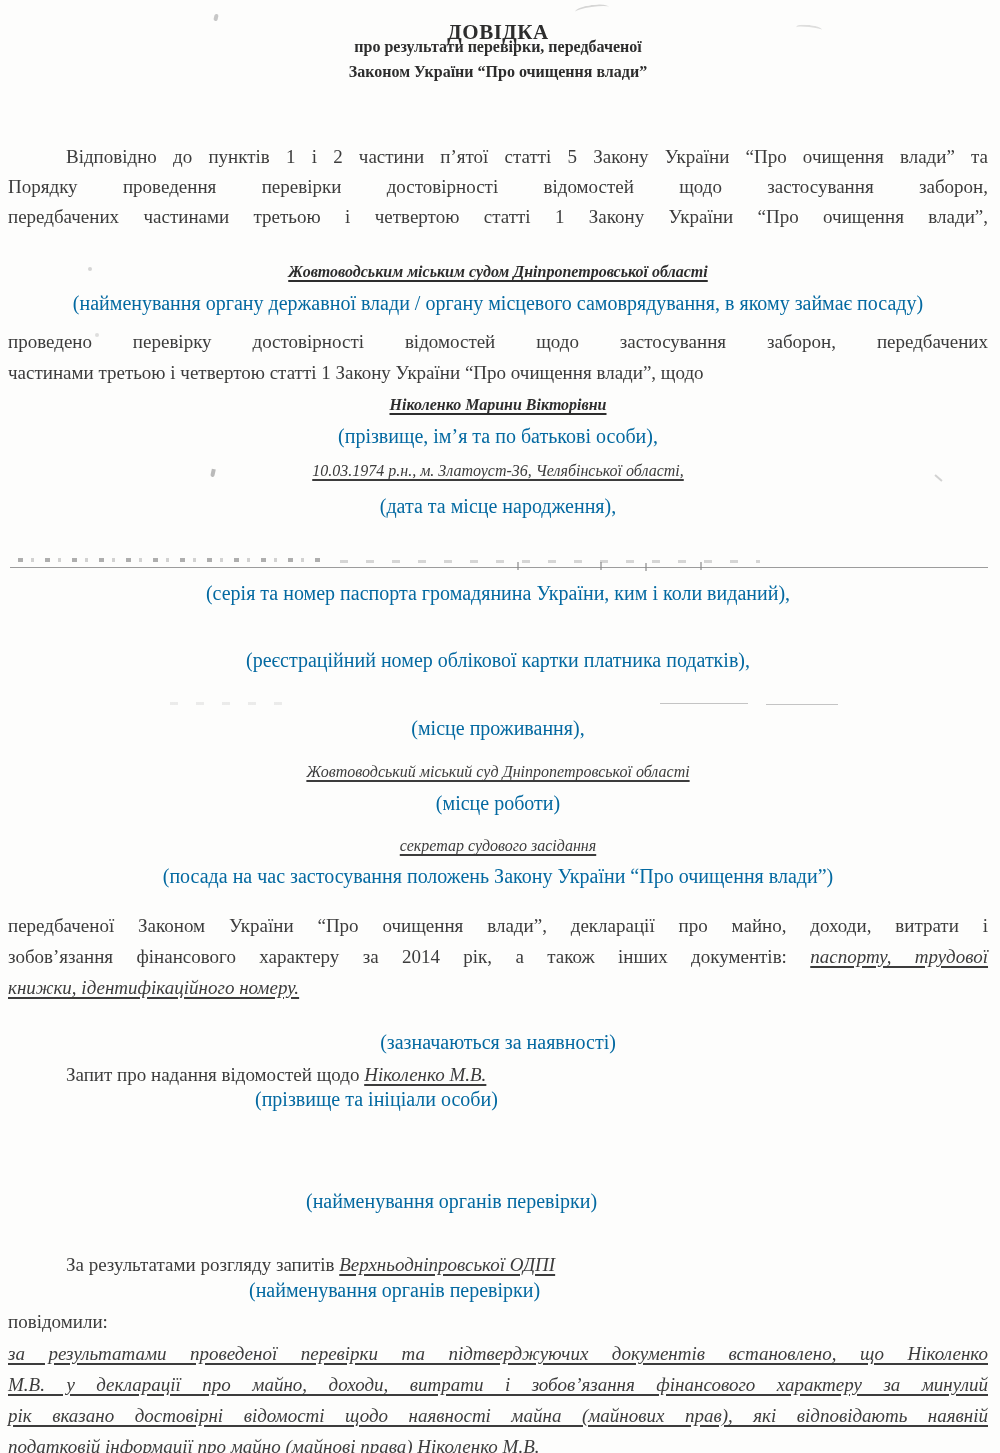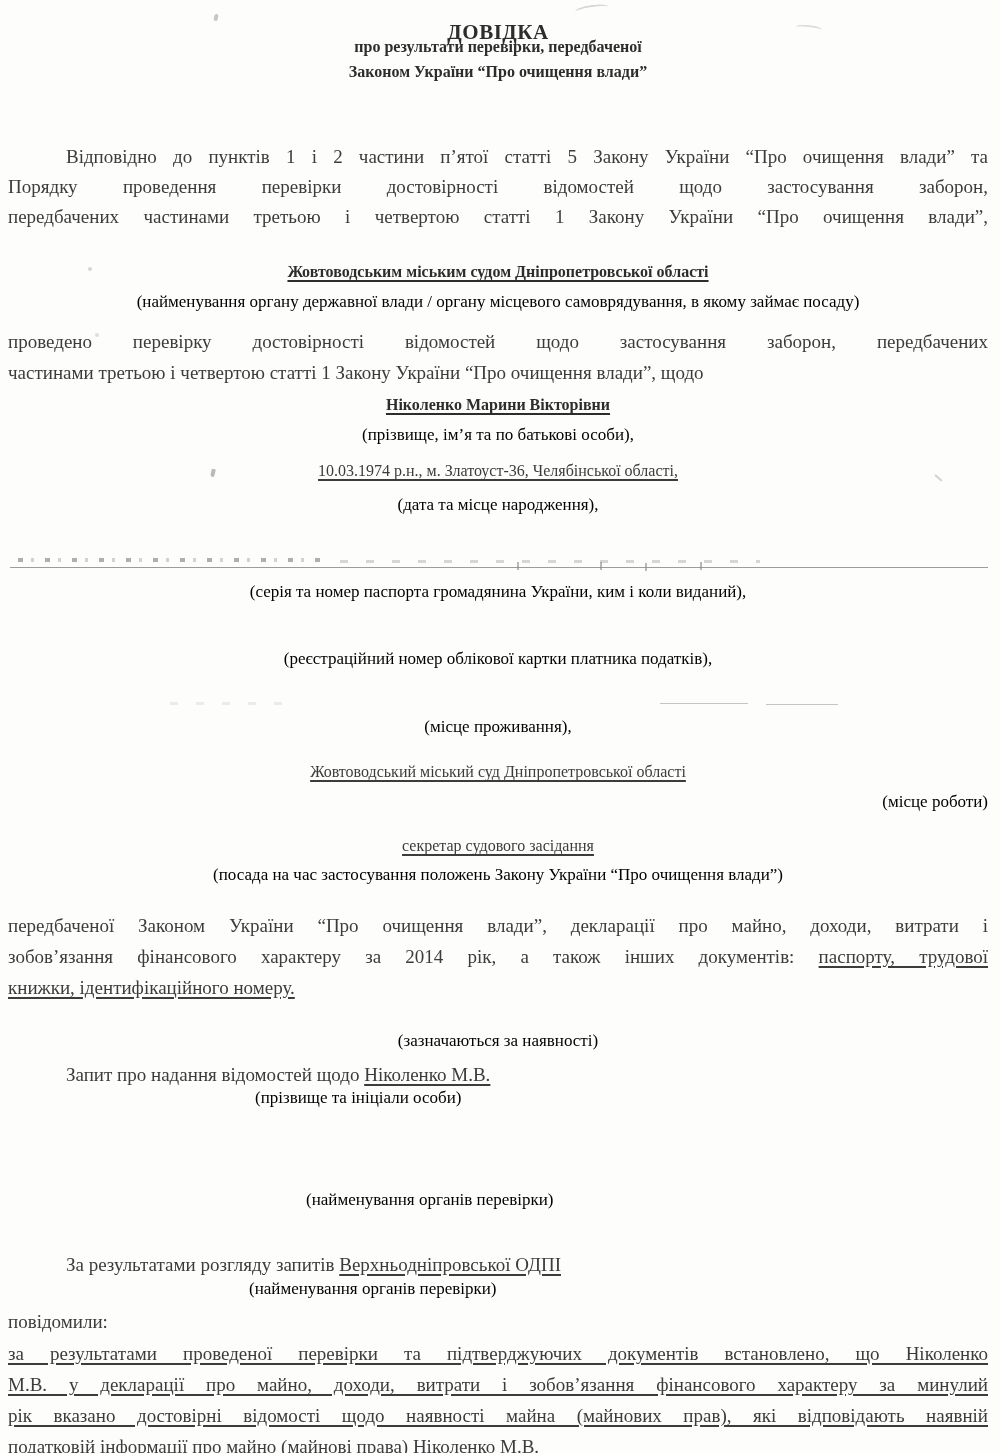--- a/index.html
+++ b/index.html
@@ -8,26 +8,26 @@
     position:relative; width:1000px; height:1453px;
     background:#fdfdfc; overflow:hidden;
     font-family:"Liberation Serif", serif;
     color:#3c3c3c;
   }
   .abs { position:absolute; left:8px; right:12px; }
   .c  { text-align:center; }
   .jl { text-align:justify; text-align-last:justify; }
   .ind{ text-indent:58px; }
   .b  { font-weight:bold; color:#2d2d2d; }
-  .u  { text-decoration:underline; text-decoration-thickness:1.5px; text-underline-offset:3px; }
+  .u  { text-decoration:underline; text-decoration-thickness:1.5px; text-underline-offset:3px;font-style:italic; }
   .body-text { font-size:19px; line-height:31px; }
   .lh30 { line-height:30px; }
   .heading { font-size:16px; }
   .title { font-size:21px; letter-spacing:.5px; }
-  .lbl { font-size:17px; color:#000000; white-space:nowrap; }
+  .lbl { font-size:20px; color:#0369a1; white-space:nowrap; }
   .lbl-wide { white-space:normal; }
   .line { display:block; }
   .art { position:absolute; pointer-events:none; }
   .squiggle { border-top:2px solid #b0b0b0; border-radius:50%; }
   .remnant {
     height:4px;
     background:repeating-linear-gradient(90deg, rgba(110,110,110,.55) 0 5px, transparent 5px 13px, rgba(130,130,130,.35) 13px 16px, transparent 16px 27px);
   }
   .remnant-light {
     height:3px;
@@ -84,21 +84,21 @@
   <div class="abs c lbl" style="top:582px;">(серія та номер паспорта громадянина України, ким і коли виданий),</div>
 
   <div class="abs c lbl" style="top:649px;">(реєстраційний номер облікової картки платника податків),</div>
 
   <div class="art remnant-light" style="top:702px; left:170px; width:120px; opacity:.45;"></div>
   <div class="art dashline" style="top:703px; left:660px; width:88px;"></div>
   <div class="art dashline" style="top:704px; left:766px; width:72px;"></div>
   <div class="abs c lbl" style="top:717px;">(місце проживання),</div>
 
   <div class="abs c heading u" style="top:763px;">Жовтоводський міський суд Дніпропетровської області</div>
-  <div class="abs c lbl" style="top:792px;text-align:right;">(місце роботи)</div>
+  <div class="abs c lbl" style="top:792px;">(місце роботи)</div>
 
   <div class="abs c heading u" style="top:837px;">секретар судового засідання</div>
   <div class="abs c lbl" style="top:865px;">(посада на час застосування положень Закону України “Про очищення влади”)</div>
 
   <div class="abs body-text" style="top:910px;">
     <span class="line jl">передбаченої Законом України “Про очищення влади”, декларації про майно, доходи, витрати і</span>
     <span class="line jl"><span>зобов’язання фінансового характеру за 2014 рік, а також інших документів: </span><span class="u">паспорту, трудової</span></span>
     <span class="line u">книжки, ідентифікаційного номеру.</span>
   </div>
   <div class="abs c lbl" style="top:1031px;">(зазначаються за наявності)</div>

